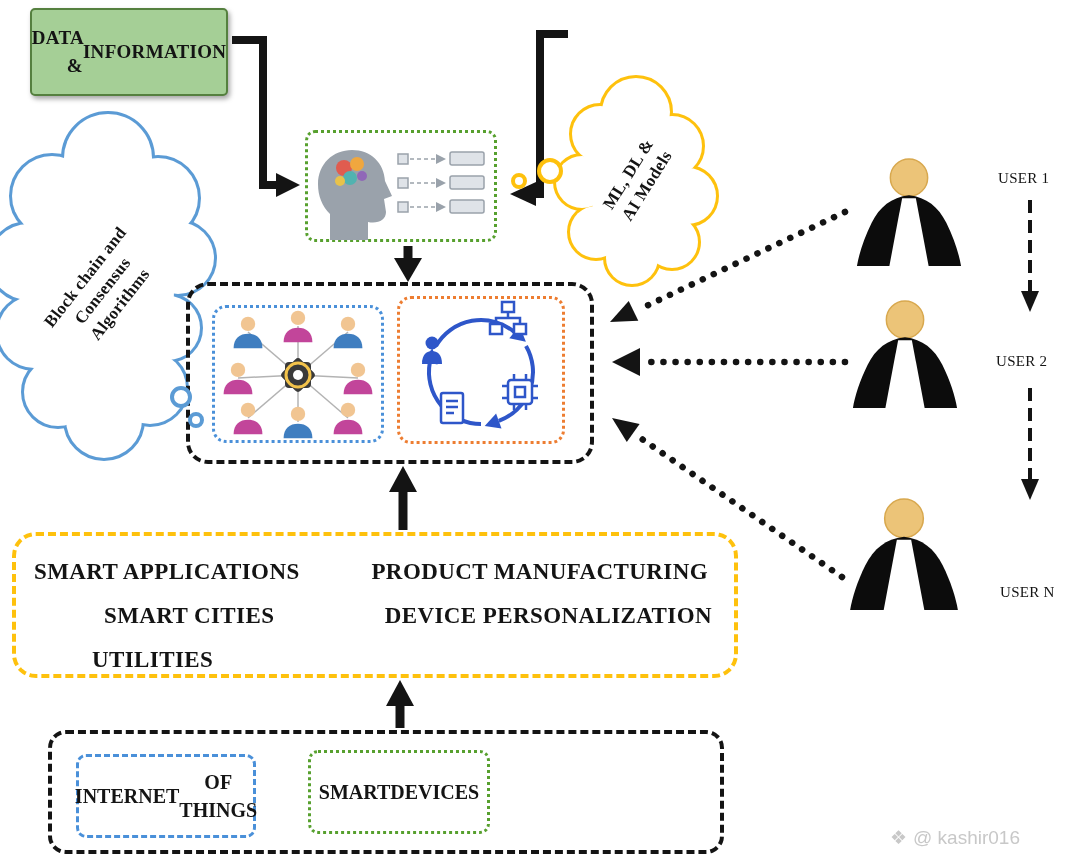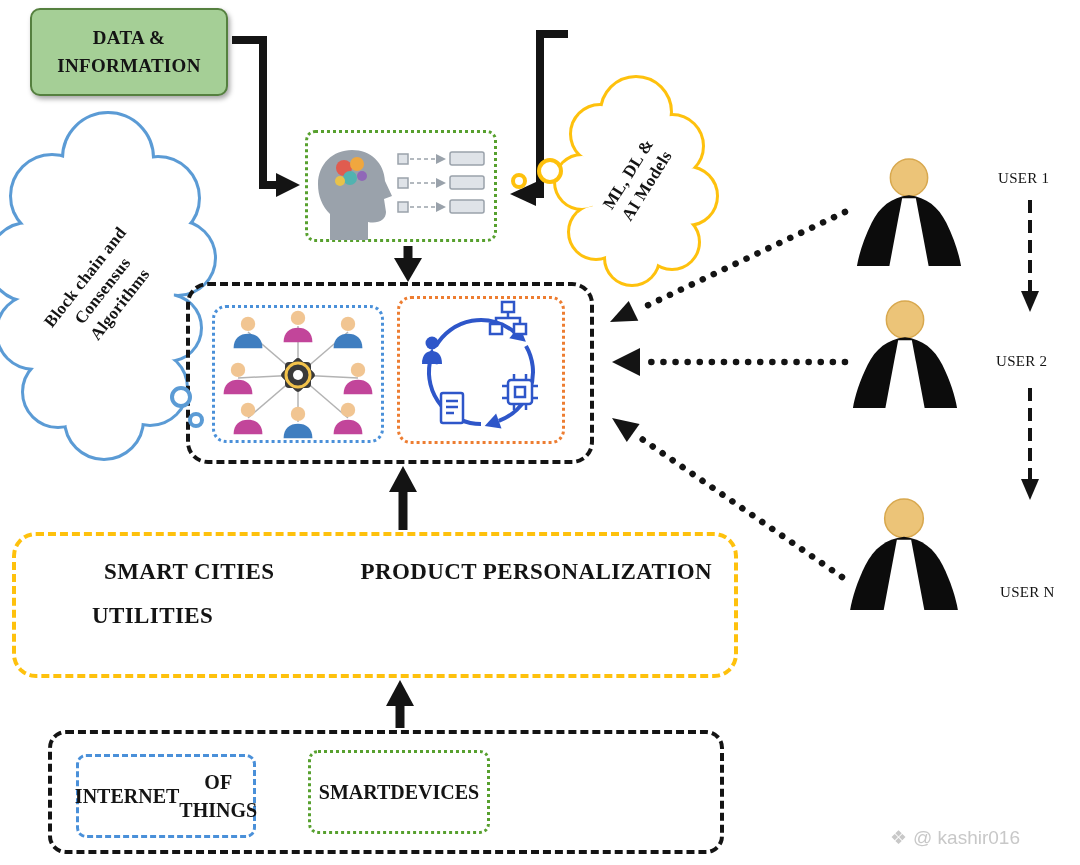--- a/index.html
+++ b/index.html
@@ -5,24 +5,24 @@
   *{margin:0;padding:0;box-sizing:border-box}
   html,body{background:#ffffff}
   body{width:1080px;height:865px;font-family:"Liberation Serif",serif;color:#141414;overflow:hidden}
   .canvas{position:relative;width:1080px;height:865px;background:#fff}
   svg.layer{position:absolute;left:0;top:0;width:1080px;height:865px;pointer-events:none}
   #clouds-layer{z-index:0}
   #overlay-layer{z-index:4}
   .cloudtext{position:absolute;z-index:1;text-align:center;font-weight:bold;font-size:17px;line-height:1.3;letter-spacing:.3px}
   .cloudtext span{display:block}
   .box{position:absolute;z-index:2;background:transparent}
-  .greenbox{background:#a5cf96;border:2px solid #55803f;border-radius:10px;
+  .greenbox{background:#a5cf96;border:2px solid #55803f;border-radius:5px;
     box-shadow:2px 3px 5px rgba(0,0,0,.35);
-    display:flex;flex-direction:column;align-items:center;justify-content:center;
-    font-size:19px;font-weight:bold;text-align:left;line-height:1.45;letter-spacing:.3px;z-index:2}
+    display:flex;flex-direction:row;align-items:center;justify-content:center;
+    font-size:19px;font-weight:bold;text-align:right;line-height:1.45;letter-spacing:.3px;z-index:2}
   .brainbox{border:3px dotted #57a02e;border-radius:10px;background:#fff}
   .centralbox{border:4px dashed #141414;border-radius:22px}
   .peoplebox{border:3px dotted #4a90d9;border-radius:14px}
   .processbox{border:3px dotted #ed7d31;border-radius:14px}
   .appsbox{border:4px dashed #fec10d;border-radius:24px;padding-top:14px}
   .appsrow{display:flex;justify-content:space-between;align-items:center;height:44px;
     font-size:23px;font-weight:bold;letter-spacing:.4px;white-space:nowrap}
   .row1{padding:0 26px 0 18px}
   .row2{padding:0 22px 0 88px}
   .row3{padding:0 88px 0 76px}
@@ -110,23 +110,27 @@
     <span>INFORMATION</span>
   </div>
 
   <div class="box brainbox" style="left:305px;top:130px;width:192px;height:112px"></div>
 
   <div class="box centralbox" style="left:186px;top:282px;width:408px;height:182px"></div>
   <div class="box peoplebox" style="left:212px;top:305px;width:172px;height:138px"></div>
   <div class="box processbox" style="left:397px;top:296px;width:168px;height:148px"></div>
 
   <div class="box appsbox" style="left:12px;top:532px;width:726px;height:146px">
+    <div class="appsrow row1">
+      <span>SMART APPLICATIONS</span>
+      <span>PRODUCT MANUFACTURING</span>
+    </div>
     <div class="appsrow row2">
       <span>SMART CITIES</span>
-      <span>PRODUCT PERSONALIZATION</span>
+      <span>DEVICE PERSONALIZATION</span>
     </div>
     <div class="appsrow row3">
       <span>UTILITIES</span>
     </div>
   </div>
 
   <div class="box devouter" style="left:48px;top:730px;width:676px;height:124px"></div>
   <div class="box devbox iotbox" style="left:76px;top:754px;width:180px;height:84px">
     <span>INTERNET</span>
     <span>OF THINGS</span>

